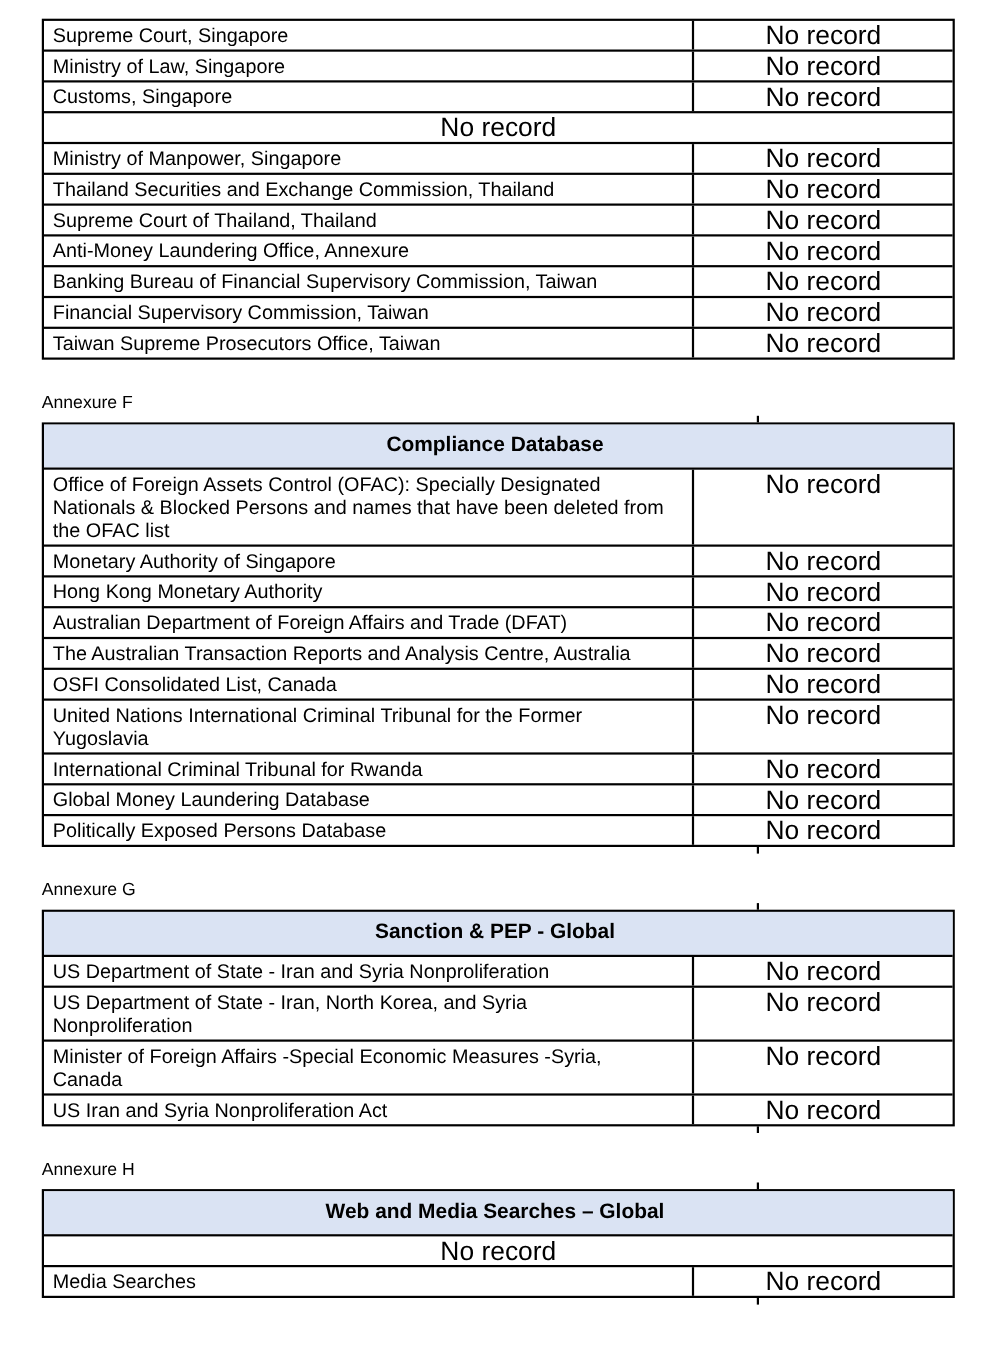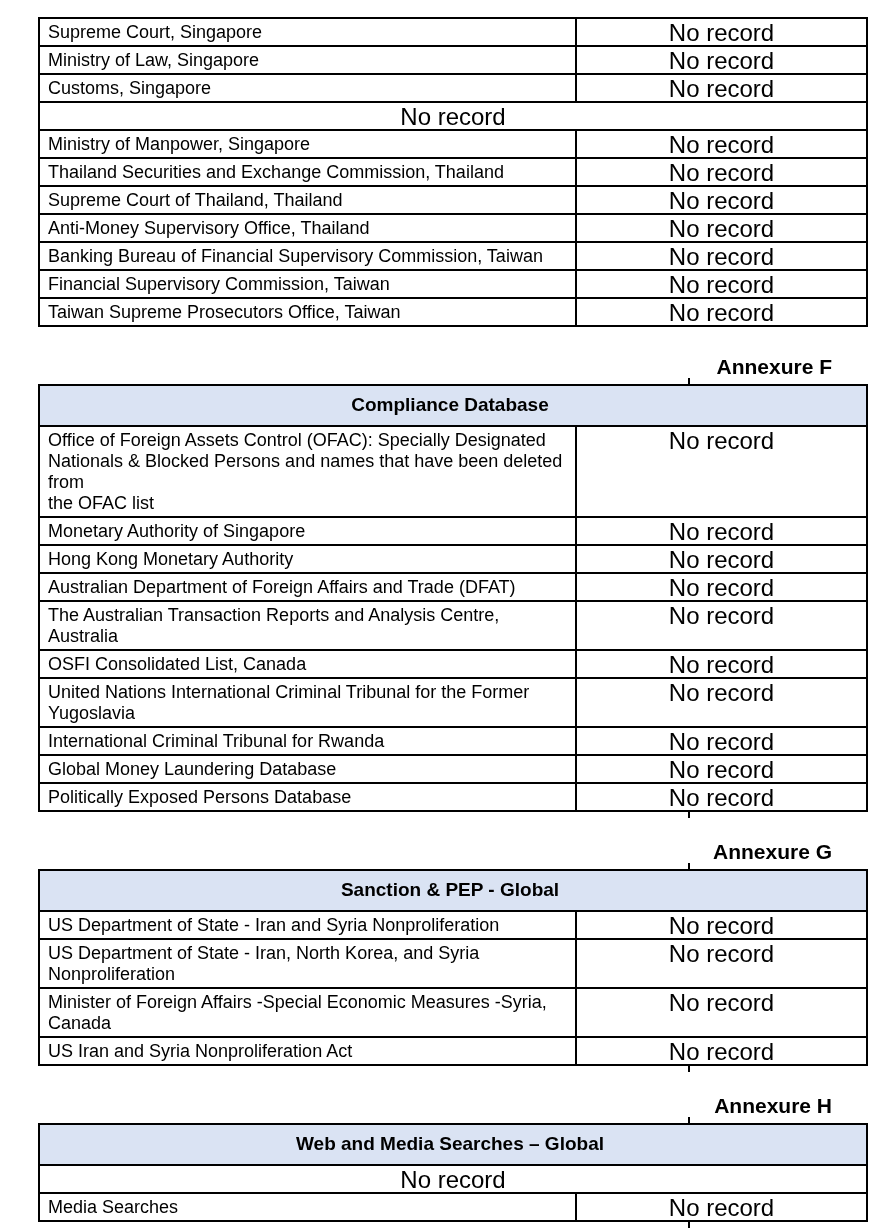--- a/index.html
+++ b/index.html
@@ -18,24 +18,24 @@
   .content {
     position: absolute;
     left: 38px;
     top: 17px;
     width: 830px;
   }
   .table-section { width: 830px; }
   .annexure {
     width: 830px;
     box-sizing: border-box;
-    text-align: right;
+    text-align: left;
     padding-right: 36px;
-    font-size: 21px;
-    font-weight: bold;
+    font-size: 16px;
+    font-weight: normal;
     line-height: 21px;
     margin-top: 29px;
     margin-bottom: 7px;
   }
   .doc-table {
     position: relative;
     width: 830px;
     box-sizing: border-box;
     border: 2px solid var(--border-color, #000);
     background: #ffffff;
@@ -48,21 +48,21 @@
     line-height: 21px;
     padding: 8px 6px 10px 0;
   }
   .t-row {
     display: flex;
     border-top: 2px solid var(--border-color, #000);
     min-height: 26px;
   }
   .doc-table:not(.has-header) .rows .t-row:first-child { border-top: none; }
   .cell-source {
-    width: 537px;
+    width: 591px;
     box-sizing: border-box;
     border-right: 2px solid var(--border-color, #000);
     padding: 3px 10px 2px 8px;
     font-size: 18px;
     line-height: 21px;
     white-space: pre-line;
   }
   .cell-result {
     flex: 1;
     box-sizing: border-box;
@@ -118,21 +118,21 @@
     <div class="cell-source">Thailand Securities and Exchange Commission, Thailand</div>
     <div class="cell-result">No record</div>
   </div>
 
   <div class="t-row">
     <div class="cell-source">Supreme Court of Thailand, Thailand</div>
     <div class="cell-result">No record</div>
   </div>
 
   <div class="t-row">
-    <div class="cell-source">Anti-Money Supervisory Office, Thailand</div>
+    <div class="cell-source">Anti-Money Laundering Office, Annexure</div>
     <div class="cell-result">No record</div>
   </div>
 
   <div class="t-row">
     <div class="cell-source">Banking Bureau of Financial Supervisory Commission, Taiwan</div>
     <div class="cell-result">No record</div>
   </div>
 
   <div class="t-row">
     <div class="cell-source">Financial Supervisory Commission, Taiwan</div>

